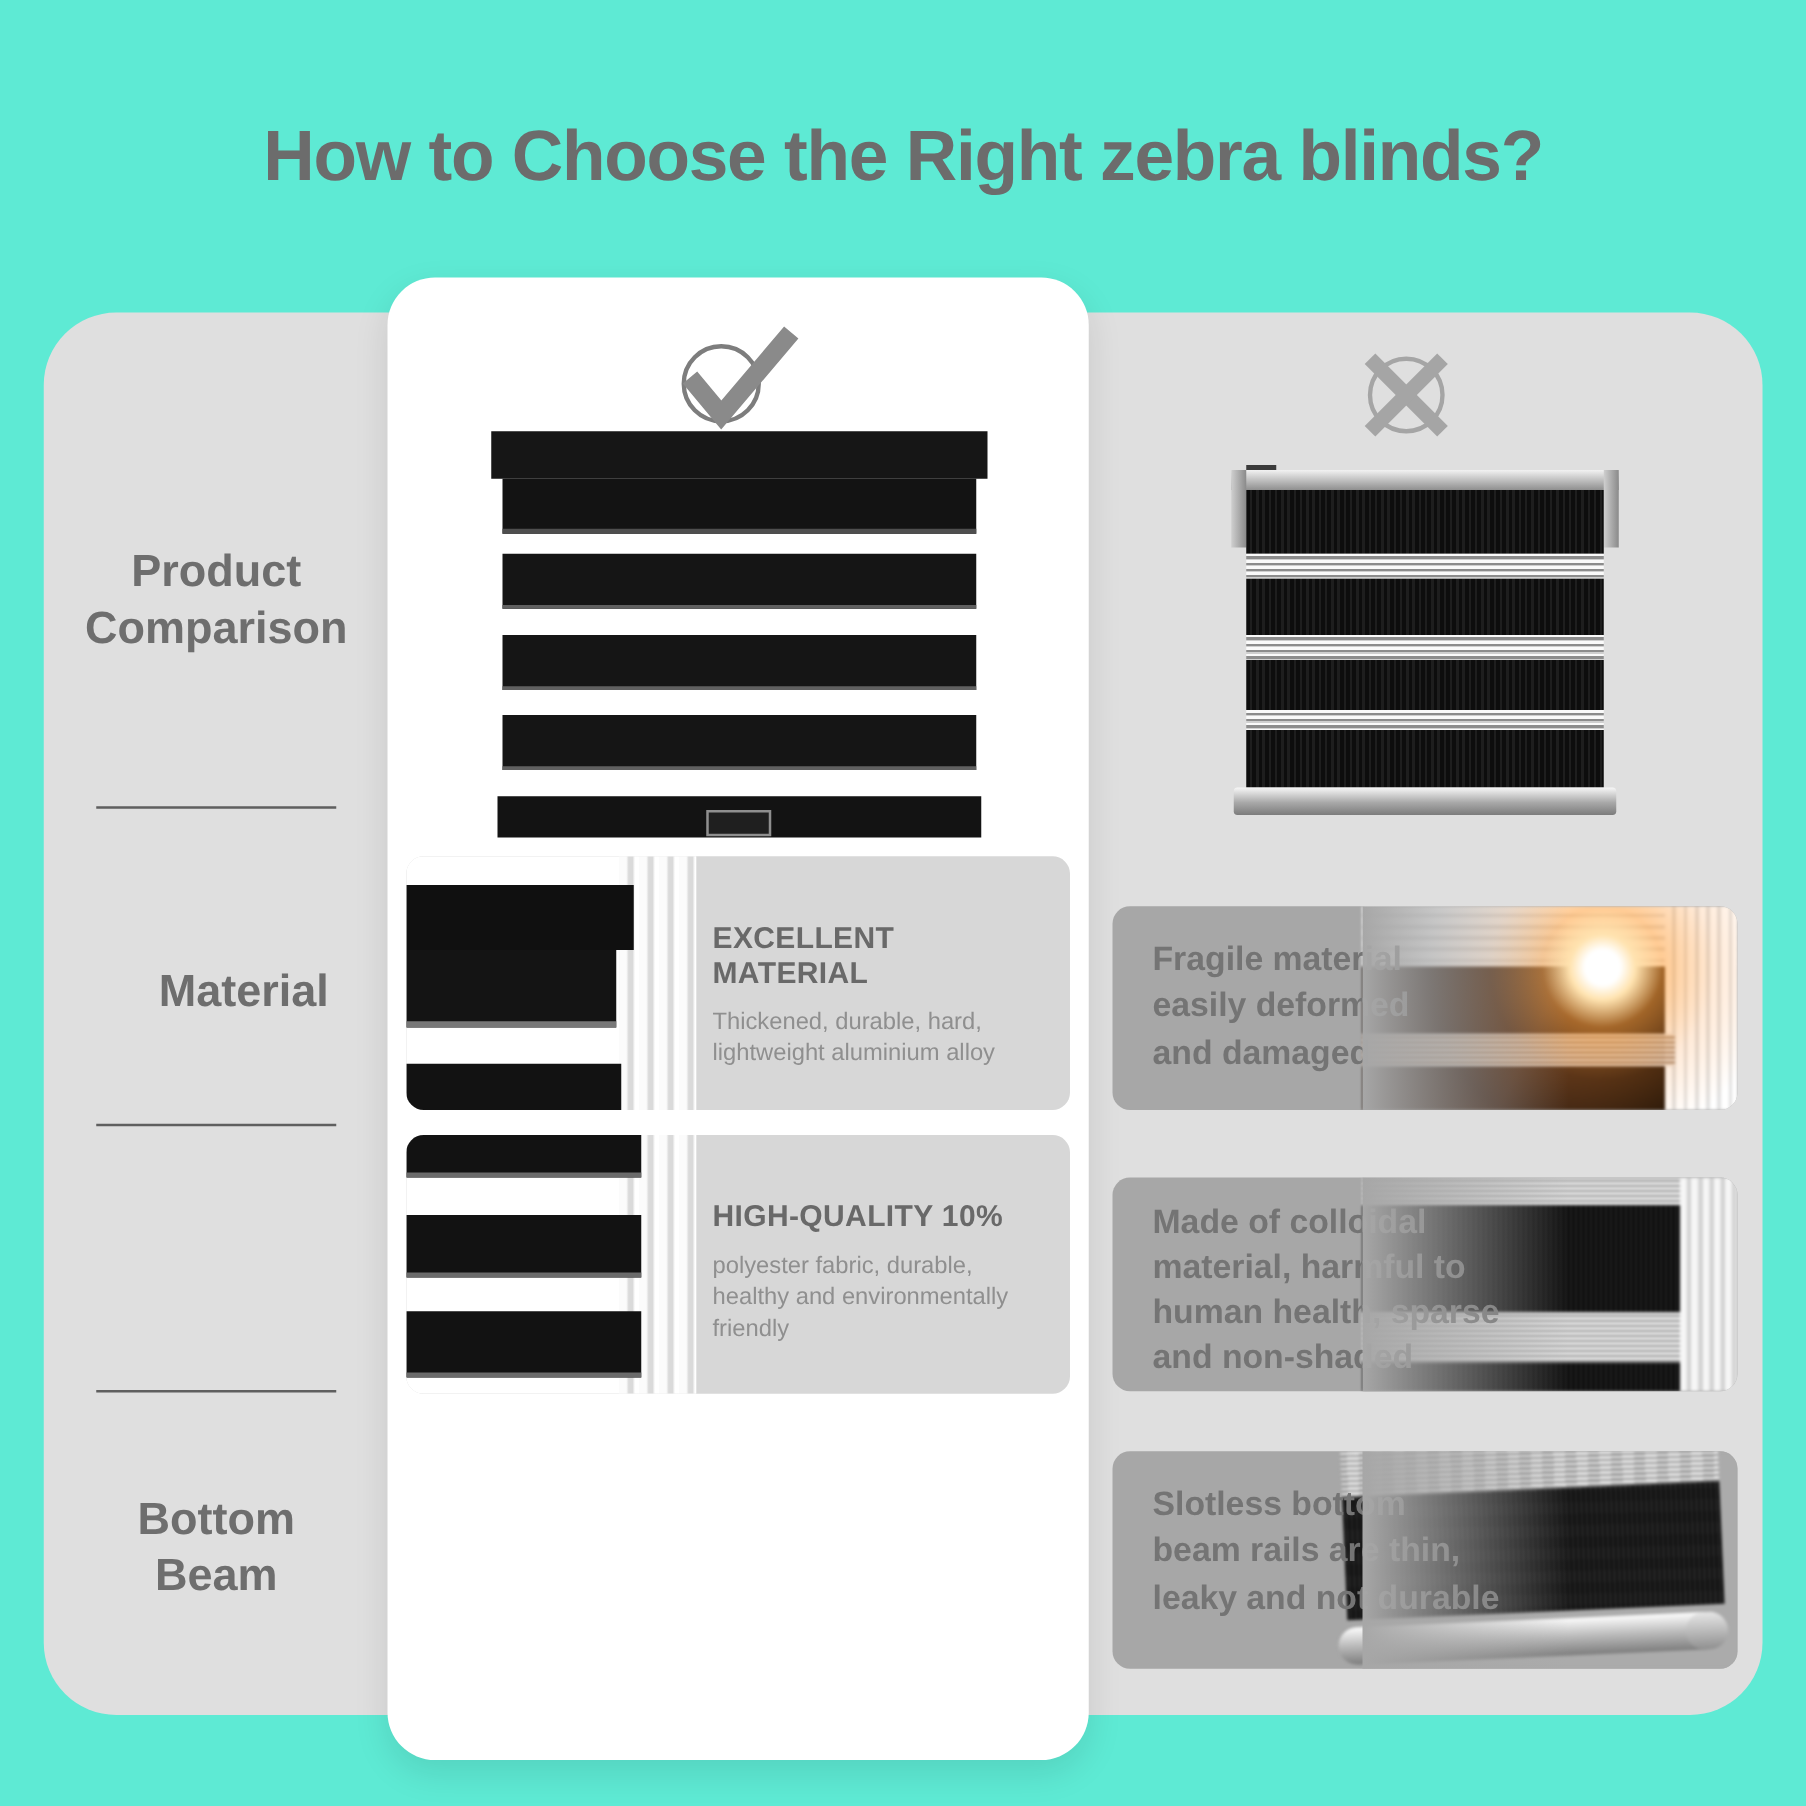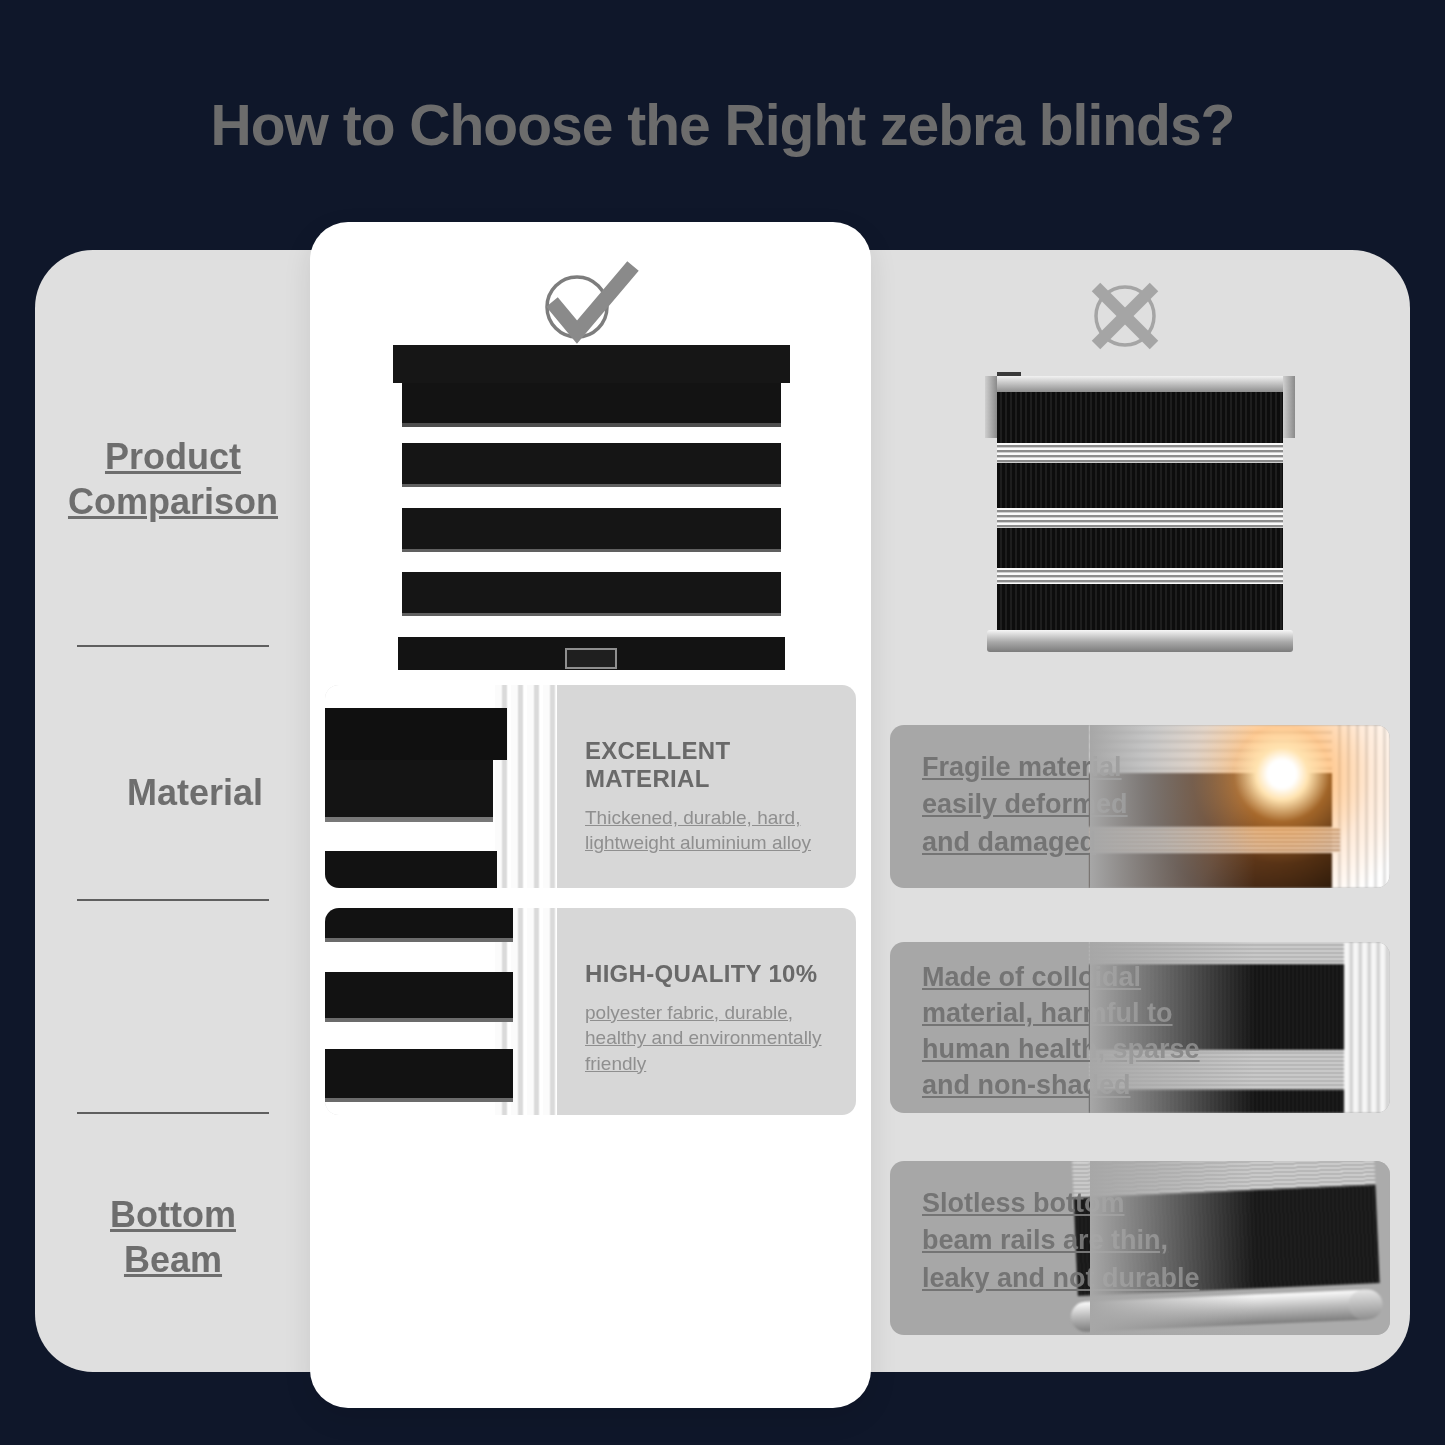--- a/index.html
+++ b/index.html
@@ -1,21 +1,21 @@
 <!DOCTYPE html>
 <html><head>
 <meta charset="utf-8">
 <style>
   html,body{margin:0;padding:0;background:#f5f5f5;}
   .canvas{
     position:relative;width:1445px;height:1445px;overflow:hidden;
-    background:#0f172a;
+    background:#5eead4;
     font-family:"Liberation Sans","DejaVu Sans",sans-serif;
   }
-  .preline{white-space:pre-line;text-decoration:underline;}
+  .preline{white-space:pre-line;}
 
   
   .title{
     position:absolute;top:92px;left:0;right:0;margin:0;
     text-align:center;font-size:57px;font-weight:bold;color:#6c6c6c;
     letter-spacing:-1px;
   }
 
   
   .gray-panel{
@@ -88,21 +88,21 @@
   .gf-bar{position:absolute;left:0;width:188px;background:#121212;border-bottom:4px solid #6b6b6b;}
   .gf-b1{top:-12px;height:42px;}.gf-b2{top:64px;height:46px;}.gf-b3{top:141px;height:49px;}
   
   .gbb-bg{position:absolute;inset:0;background:linear-gradient(135deg,#efefef,#dadada);}
   .gbb-rot{position:absolute;inset:-22px;transform:rotate(-7deg);}
   .gbb-top{position:absolute;left:28px;top:2px;width:250px;height:58px;background:#101010;}
   .gbb-white{position:absolute;left:22px;top:60px;width:260px;height:58px;background:#fbfbfb;}
   .gbb-bar{position:absolute;left:30px;top:118px;width:224px;height:128px;background:#0e0e0e;}
   .gbb-cap{position:absolute;left:16px;top:208px;width:26px;height:58px;background:#181818;border-radius:4px;}
 
-  .good-text{position:absolute;left:260px;right:16px;top:52px;}
+  .good-text{position:absolute;left:245px;right:16px;top:52px;}
   .good-heading{font-size:24px;font-weight:bold;color:#696969;letter-spacing:.3px;}
   .good-body{margin-top:12px;font-size:19px;color:#8f8f8f;line-height:1.33;}
 
   
   .row.bad{left:890px;width:500px;background:#a7a7a7;}
   #bad-material{top:725px;height:163px;}
   #bad-fabric{top:942px;height:171px;}
   #bad-bottom{top:1161px;height:174px;}
   .bad-text{position:absolute;left:32px;top:24px;font-size:27px;font-weight:bold;color:#747474;line-height:1.38;}
   #bad-fabric .bad-text{top:18px;line-height:1.33;}

